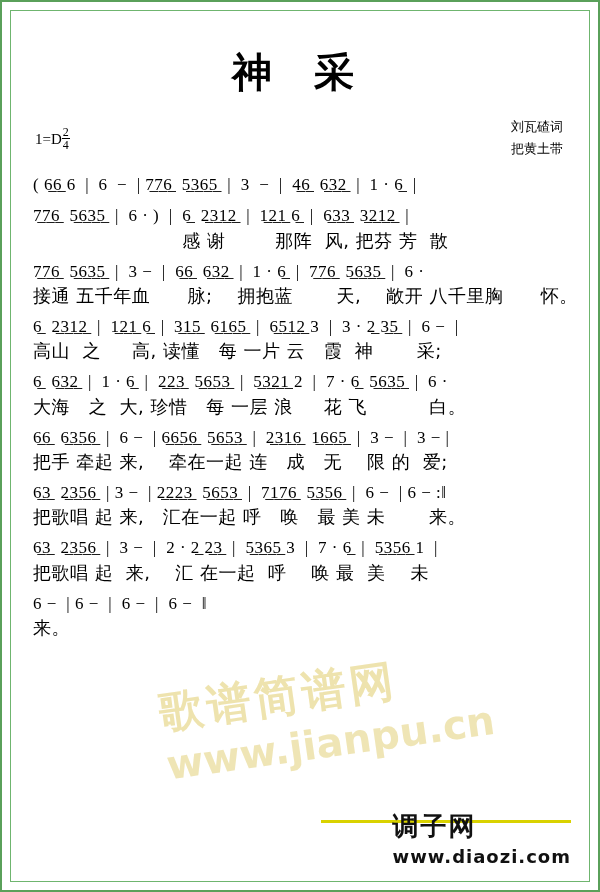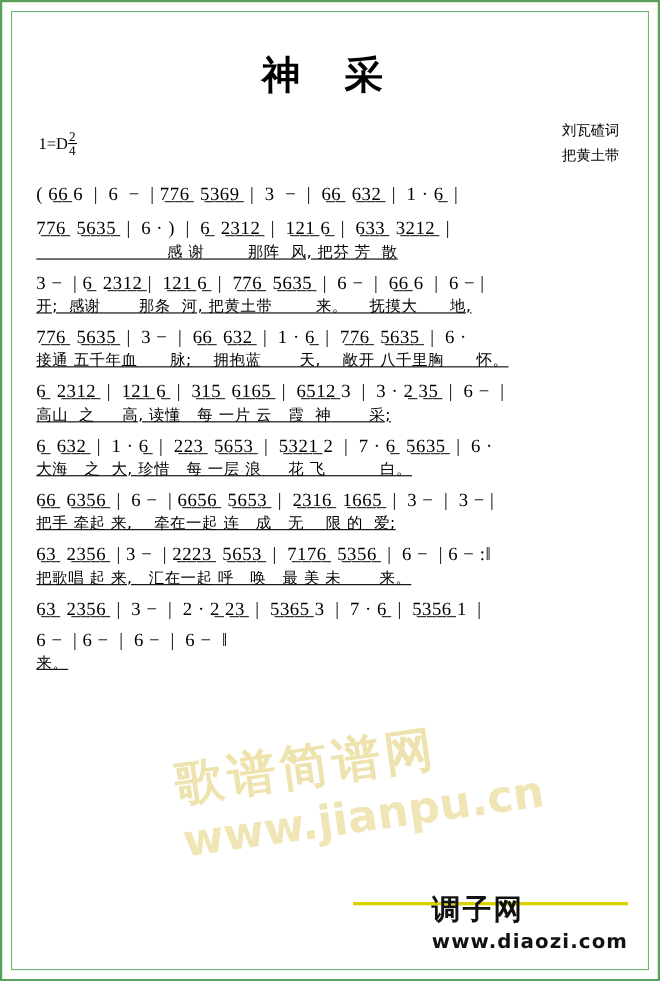--- a/index.html
+++ b/index.html
@@ -20,21 +20,21 @@
   }
   .inner{
     position:absolute;
     left:8px;top:8px;right:8px;bottom:8px;
     border:1px solid #6fb56f;
     background:#fff;
     overflow:hidden;
   }
   .title{
     text-align:center;
-    font-size:35px;
+    font-size:40px;
     font-weight:bold;
     letter-spacing:14px;
     margin-top:34px;
     font-family:"DejaVu Sans", sans-serif;
     color:#000;
   }
   .meta{
     position:relative;
     height:52px;
     margin-top:18px;
@@ -71,28 +71,27 @@
   }
   .notes{
     font-size:17px;
     letter-spacing:0.5px;
     white-space:pre;
     font-family:"Liberation Serif", serif;
     line-height:1.55;
     color:#000;
   }
   .lyrics{
-    font-size:14px;
+    font-size:18px;
     white-space:pre;
     font-family:"DejaVu Sans", sans-serif;
     color:#000;
     margin-top:-1px;
     margin-bottom:6px;
     letter-spacing:0.5px;
-    text-decoration:underline;
   }
   .watermark{
     position:absolute;
     left:150px;top:650px;
     font-size:40px;
     font-weight:bold;
     color:rgba(226,208,120,0.55);
     transform:rotate(-8deg);
     font-family:"DejaVu Sans", sans-serif;
     pointer-events:none;
@@ -144,33 +143,29 @@
       </div>
       <div class="authors">
         <div>刘瓦碴词</div>
         <div>把黄土带</div>
       </div>
     </div>
 
     <div class="score">
 
       <div class="sysrow">
-        <div class="notes">( 6̲6̲ 6  |  6  −  | 7̲7̲6̲  5̲3̲6̲9̲  |  3  −  |  6̲6̲  6̲3̲2̲  |  1 · 6̲  |</div>
+        <div class="notes">( 6̲6̲ 6  |  6  −  | 7̲7̲6̲  5̲3̲6̲5̲  |  3  −  |  4̲6̲  6̲3̲2̲  |  1 · 6̲  |</div>
         <div class="lyrics"></div>
       </div>
 
       <div class="sysrow">
         <div class="notes">7̲7̲6̲  5̲6̲3̲5̲  |  6 · )  |  6̲  2̲3̲1̲2̲  |  1̲2̲1̲ 6̲  |  6̲3̲3̲  3̲2̲1̲2̲  |</div>
         <div class="lyrics">                        感 谢        那阵  风, 把芬 芳  散</div>
       </div>
 
-      <div class="sysrow">
-        <div class="notes">3 −  | 6̲  2̲3̲1̲2̲ |  1̲2̲1̲ 6̲  |  7̲7̲6̲  5̲6̲3̲5̲  |  6 −  |  6̲6̲ 6  |  6 − |</div>
-        <div class="lyrics">开;  感谢       那条  河, 把黄土带        来。    抚摸大      地,</div>
-      </div>
 
       <div class="sysrow">
         <div class="notes">7̲7̲6̲  5̲6̲3̲5̲  |  3 −  |  6̲6̲  6̲3̲2̲  |  1 · 6̲  |  7̲7̲6̲  5̲6̲3̲5̲  |  6 ·</div>
         <div class="lyrics">接通 五千年血      脉;    拥抱蓝       天,    敞开 八千里胸      怀。</div>
       </div>
 
       <div class="sysrow">
         <div class="notes">6̲  2̲3̲1̲2̲  |  1̲2̲1̲ 6̲  |  3̲1̲5̲  6̲1̲6̲5̲  |  6̲5̲1̲2̲ 3  |  3 · 2̲ 3̲5̲  |  6 −  |</div>
         <div class="lyrics">高山  之     高, 读懂   每 一片 云   霞  神       采;</div>
       </div>
@@ -185,20 +180,21 @@
         <div class="lyrics">把手 牵起 来,    牵在一起 连   成   无    限 的  爱;</div>
       </div>
 
       <div class="sysrow">
         <div class="notes">6̲3̲  2̲3̲5̲6̲  | 3 −  | 2̲2̲2̲3̲  5̲6̲5̲3̲  |  7̲1̲7̲6̲  5̲3̲5̲6̲  |  6 −  | 6 − :‖</div>
         <div class="lyrics">把歌唱 起 来,   汇在一起 呼   唤   最 美 未       来。</div>
       </div>
 
       <div class="sysrow">
         <div class="notes">6̲3̲  2̲3̲5̲6̲  |  3 −  |  2 · 2̲ 2̲3̲  |  5̲3̲6̲5̲ 3  |  7 · 6̲  |  5̲3̲5̲6̲ 1  |</div>
+        <div class="lyrics">把歌唱 起  来,    汇 在一起  呼    唤 最  美    未</div>
       </div>
 
       <div class="sysrow">
         <div class="notes">6 −  | 6 −  |  6 −  |  6 −  ‖</div>
         <div class="lyrics">来。</div>
       </div>
 
     </div>
 
     <div class="watermark">

